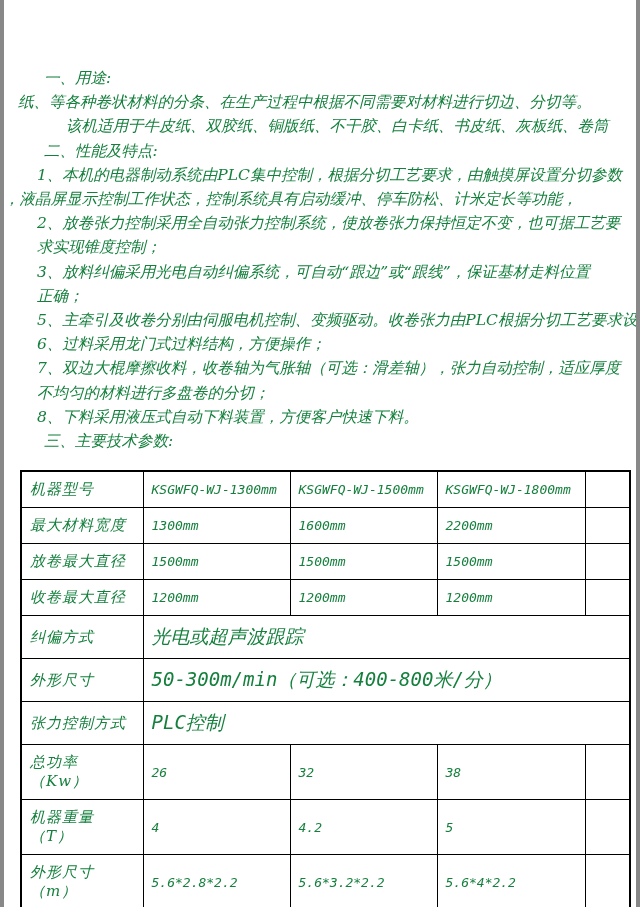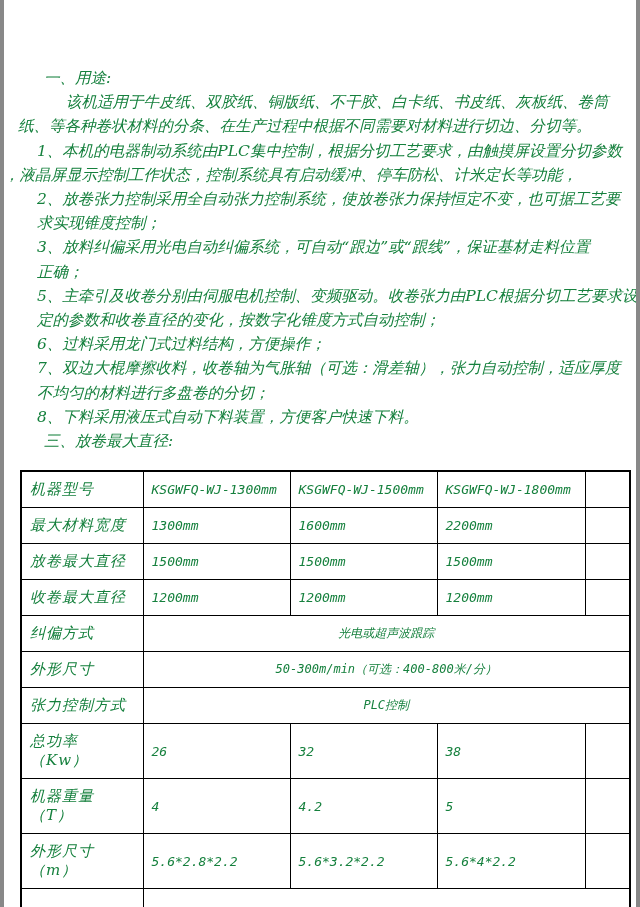--- a/index.html
+++ b/index.html
@@ -35,46 +35,46 @@
   td.label {
     font-size: 15px; padding-left: 9px;
     font-family: "DejaVu Serif", serif;
     letter-spacing: 1px;
   }
   td.val {
     font-size: 13px; padding-left: 8px;
     font-family: "DejaVu Sans Mono", monospace;
   }
   td.merged {
-    text-align: center; font-size: 12px;
+    font-size: 19px;
     padding-right: 130px;
     font-family: "DejaVu Sans Mono", monospace;
   }
 </style>
 </head>
 <body>
 
 <div class="page">
   <div class="doc-body">
       <div class="line l-heading">一、用途:</div>
+      <div class="line l-flush">纸、等各种卷状材料的分条、在生产过程中根据不同需要对材料进行切边、分切等。</div>
       <div class="line l-para-first">该机适用于牛皮纸、双胶纸、铜版纸、不干胶、白卡纸、书皮纸、灰板纸、卷筒</div>
-      <div class="line l-flush">纸、等各种卷状材料的分条、在生产过程中根据不同需要对材料进行切边、分切等。</div>
+      <div class="line l-heading">二、性能及特点:</div>
       <div class="line l-item">1、本机的电器制动系统由PLC集中控制，根据分切工艺要求，由触摸屏设置分切参数</div>
       <div class="line l-hang">，液晶屏显示控制工作状态，控制系统具有启动缓冲、停车防松、计米定长等功能，</div>
       <div class="line l-item">2、放卷张力控制采用全自动张力控制系统，使放卷张力保持恒定不变，也可据工艺要</div>
       <div class="line l-item">求实现锥度控制；</div>
       <div class="line l-item">3、放料纠偏采用光电自动纠偏系统，可自动“跟边”或“跟线”，保证基材走料位置</div>
       <div class="line l-item">正确；</div>
       <div class="line l-item">5、主牵引及收卷分别由伺服电机控制、变频驱动。收卷张力由PLC根据分切工艺要求设</div>
-      <div class="line l-item">定的参数和收卷直径的变化，按数字化锥度方式自动控制；</div>
       <div class="line l-item">6、过料采用龙门式过料结构，方便操作；</div>
       <div class="line l-item">7、双边大棍摩擦收料，收卷轴为气胀轴（可选：滑差轴），张力自动控制，适应厚度</div>
       <div class="line l-item">不均匀的材料进行多盘卷的分切；</div>
       <div class="line l-item">8、下料采用液压式自动下料装置，方便客户快速下料。</div>
-      <div class="line l-heading">三、放卷最大直径:</div>
+      <div class="line l-heading">三、主要技术参数:</div>
     </div>
   <table class="specs">
     <colgroup>
       <col style="width:122px">
       <col style="width:147px">
       <col style="width:147px">
       <col style="width:148px">
       <col style="width:45px">
     </colgroup>
     <tbody>

